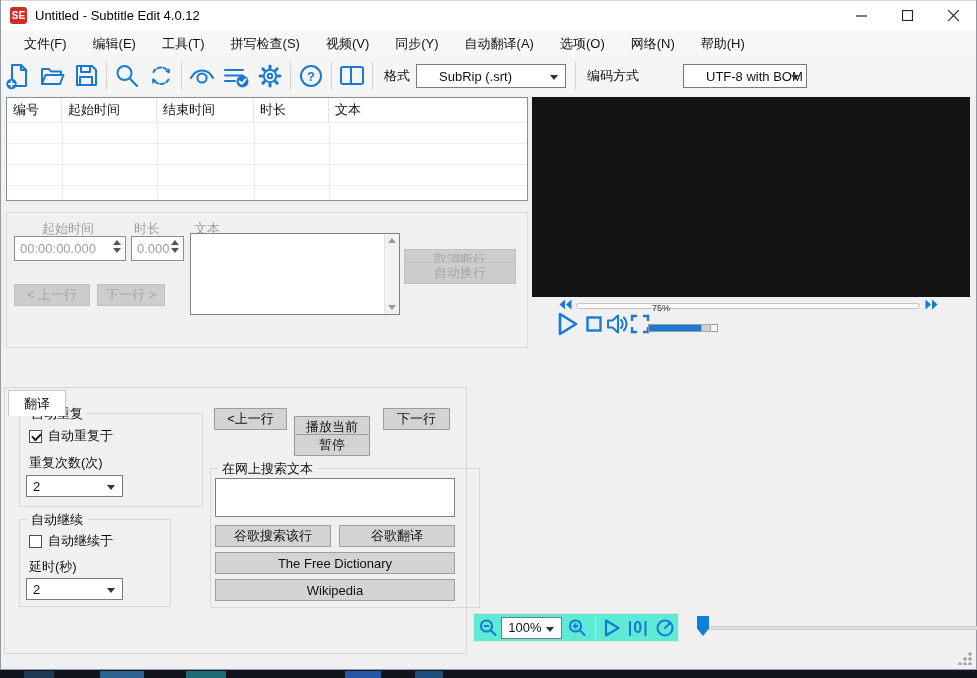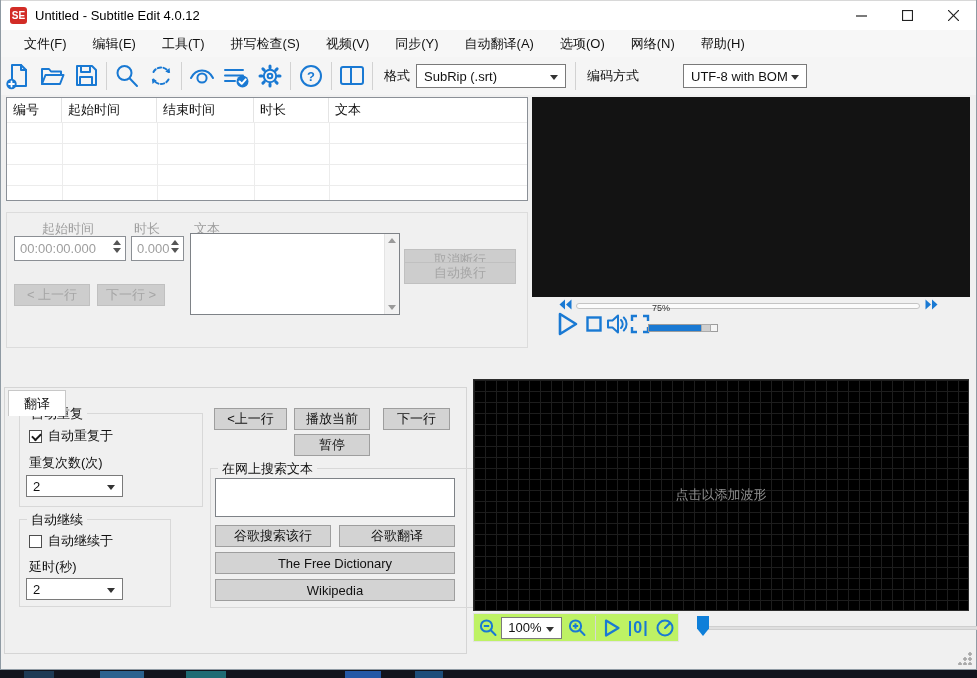--- a/index.html
+++ b/index.html
@@ -24,21 +24,21 @@
     display:flex; align-items:center; padding-left:10px; }
   .menu-item { padding:4px 13px; color:#111; }
 
   
   #toolbar { position:absolute; left:0; top:57px; width:100%; height:38px; background:#f5f5f5;
     display:flex; align-items:center; }
   .tb-icon { width:34px; height:30px; display:flex; align-items:center; justify-content:center; }
   .tb-sep { width:1px; height:28px; background:#d2d2d2; margin:0 3px; }
   .tb-label { margin:0 6px 0 8px; color:#111; }
   .combo { background:#fff; border:1px solid #7a7a7a; height:24px; display:flex; align-items:center;
-    padding-left:7px; position:relative; }
+    padding-left:22px; position:relative; }
   .combo .arrow { position:absolute; right:7px; top:10px; width:0; height:0;
     border-left:4px solid transparent; border-right:4px solid transparent; border-top:5px solid #333; }
 
   
   #subtitle-list { position:absolute; left:5px; top:97px; width:522px; height:104px;
     background:#fff; border:1px solid #8b9097; }
   #list-header { display:flex; height:25px; align-items:center; border-bottom:1px solid #ececec; }
   .hcell { padding-left:6px; height:100%; display:flex; align-items:center; border-right:1px solid #e4e4e4; }
   .c0{width:55px;} .c1{width:95px;} .c2{width:97px;} .c3{width:75px;} .c4{flex:1; border-right:none;}
   #list-rows { position:absolute; left:0; top:25px; right:0; bottom:0;
@@ -103,21 +103,21 @@
     display:flex; align-items:center; gap:6px; }
   #wave-status { margin-left:auto; color:#111; }
   #waveform { position:absolute; left:472px; top:379px; width:496px; height:232px; background:#000;
     border:1px solid #2b2b2b;
     background-image:
       repeating-linear-gradient(to right, #1d1d1d 0 1px, transparent 1px 11px),
       repeating-linear-gradient(to bottom, #1d1d1d 0 1px, transparent 1px 11px);
     display:flex; align-items:center; justify-content:center; }
   #wave-placeholder { color:#8f8f8f; font-size:13px; }
   #wave-controls { position:absolute; left:472px; top:612px; width:496px; height:33px; }
-  #wave-ctrl-strip { position:absolute; left:0; top:1px; width:206px; height:29px; background:#bef264;
+  #wave-ctrl-strip { position:absolute; left:0; top:1px; width:206px; height:29px; background:#5eead4;
     border:1px solid #e3e3e3; display:flex; align-items:center; }
   .wc-sep { width:1px; height:24px; background:#d8d8d8; margin:0 4px; }
   #wave-zero-glyph { color:#1979d3; font-size:16px; font-weight:bold; letter-spacing:1px; padding:0 4px; }
   #wave-slider-groove { position:absolute; left:228px; top:14px; width:734px; height:4px;
     background:#dfdfdf; border:1px solid #cfcfcf; border-radius:2px; }
   #wave-slider-thumb { position:absolute; left:224px; top:4px; width:12px; height:20px; background:#0f7fd9;
     clip-path:polygon(0 0, 100% 0, 100% 62%, 50% 100%, 0 62%); }
 
   
   #resize-grip { position:absolute; right:4px; bottom:4px; width:14px; height:14px;
@@ -390,40 +390,37 @@
           <span>自动继续于</span>
         </div>
         <span class="abs" style="left:9px; top:38px;">延时(秒)</span>
         <div class="select" style="left:6px; top:58px; width:97px;">
           <span>2</span>
           <span class="arrow"></span>
         </div>
       </div>
 
       <div class="btn" style="left:209px; top:20px; width:73px; height:22px;">&lt;上一行</div>
-      <div class="btn" style="left:289px; top:20px; width:76px; height:22px;">播放当前</div>
+      <div class="btn" style="left:289px; top:28px; width:76px; height:22px;">播放当前</div>
       <div class="btn" style="left:378px; top:20px; width:67px; height:22px;">下一行</div>
       <div class="btn" style="left:289px; top:46px; width:76px; height:22px;">暂停</div>
 
       <div class="groupbox" style="left:205px; top:80px; width:270px; height:140px;">
         <span class="group-label">在网上搜索文本</span>
         <div id="search-textbox"></div>
         <div class="btn" style="left:4px; top:56px; width:116px; height:22px;">谷歌搜索该行</div>
         <div class="btn" style="left:128px; top:56px; width:116px; height:22px;">谷歌翻译</div>
         <div class="btn" style="left:4px; top:83px; width:240px; height:22px;">The Free Dictionary</div>
         <div class="btn" style="left:4px; top:110px; width:240px; height:22px;">Wikipedia</div>
       </div>
 
     </div>
   </div>
 
 
-  <div id="waveform">
-    <span id="wave-placeholder">点击以添加波形</span>
-  </div>
 
   <div id="wave-controls">
     <div id="wave-ctrl-strip">
       <div style="width:28px; display:flex; justify-content:center;">
         <svg width="20" height="20" viewBox="0 0 20 20">
           <circle cx="8.5" cy="8" r="5.6" fill="none" stroke="#1979d3" stroke-width="2"></circle>
           <line x1="5.8" y1="8" x2="11.2" y2="8" stroke="#1979d3" stroke-width="2"></line>
           <line x1="12.8" y1="12.3" x2="17.5" y2="17" stroke="#1979d3" stroke-width="2" stroke-linecap="round"></line>
         </svg>
       </div>

